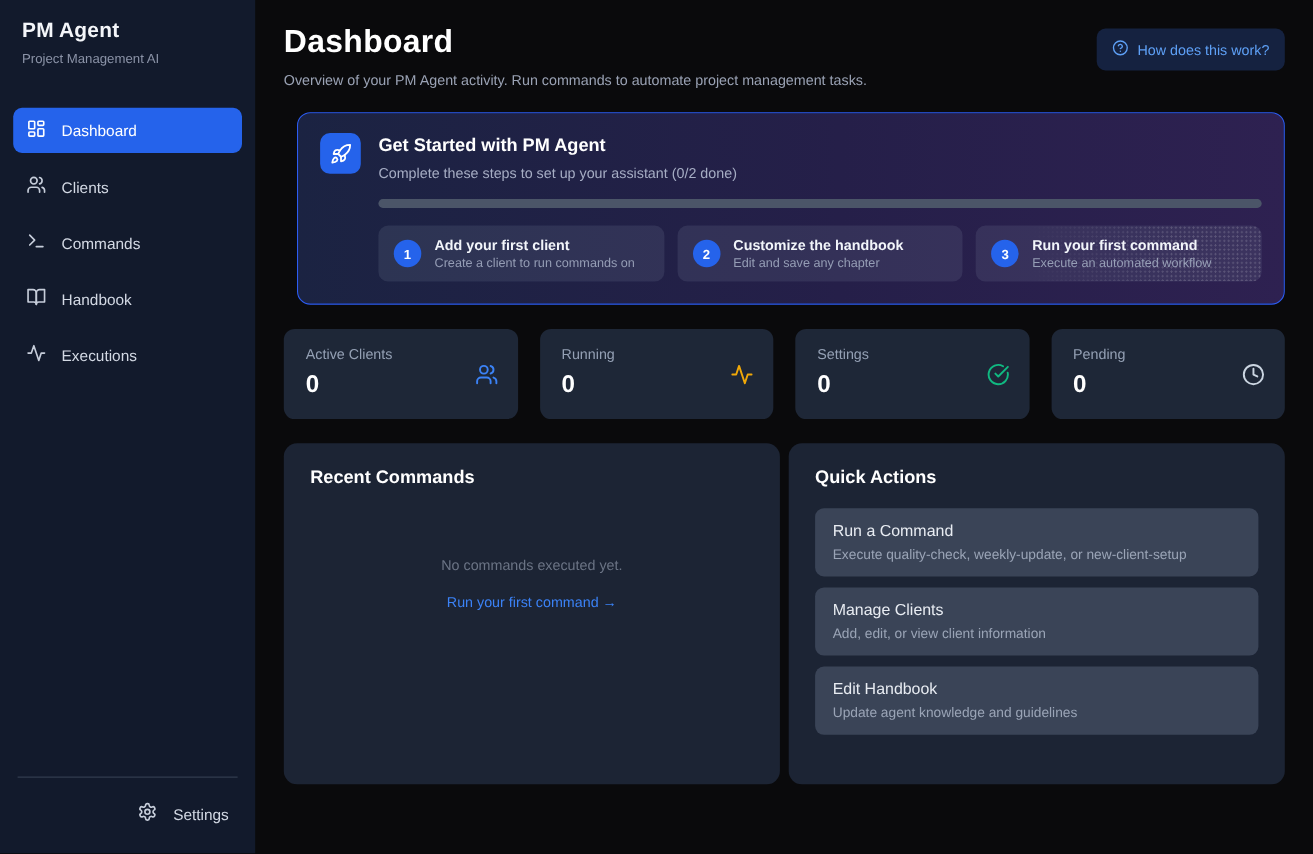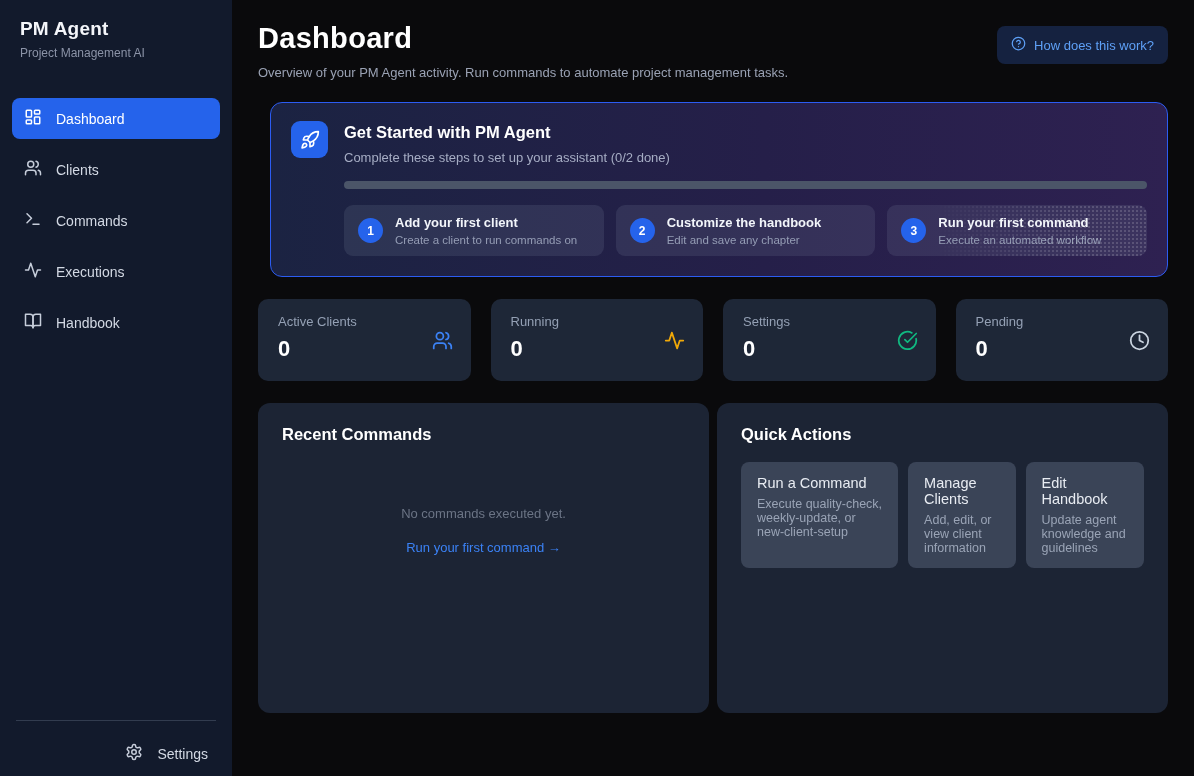--- a/index.html
+++ b/index.html
@@ -8,21 +8,21 @@
     font-family:"Liberation Sans", sans-serif;
     background:#0a0a0c;
     color:#e7ebf2;
     display:flex;
     overflow:hidden;
   }
   
   .sidebar {
     width:232px; min-width:232px; height:776px;
     background:#121a2c;
-    padding:18px 12px 2px 12px;
+    padding:18px 12px 16px 12px;
     display:flex; flex-direction:column;
   }
   .brand { padding:0 8px; }
   .brand-title { font-size:19px; font-weight:bold; color:#f4f6fa; letter-spacing:.2px; }
   .brand-sub { font-size:12px; color:#8b93a7; margin-top:6px; }
   .nav { margin-top:38px; display:flex; flex-direction:column; gap:10px; flex:1; }
   .nav-item {
     display:flex; align-items:center; gap:14px;
     padding:10px 12px; border-radius:8px;
     font-size:14px; color:#d3d9e4; cursor:pointer;
@@ -93,21 +93,21 @@
   .stat-value { font-size:22px; font-weight:bold; color:#ffffff; margin-top:7px; }
   .stat-icon { position:absolute; right:18px; top:31px; }
   .stat-icon svg { width:21px; height:21px; }
   
   .panels { display:grid; grid-template-columns:1fr 1fr; gap:8px; }
   .panel { background:#1c2434; border-radius:12px; padding:22px 24px; height:310px; }
   .panel-title { font-size:16.5px; font-weight:bold; color:#ffffff; }
   .empty-state { text-align:center; padding-top:62px; }
   .empty-msg { font-size:13px; color:#6b7485; }
   .empty-link { display:inline-block; font-size:13px; color:#3b82f6; margin-top:19px; cursor:pointer; text-decoration:none; }
-  .qa-list { margin-top:18px; display:flex; flex-direction:row; gap:10px; }
+  .qa-list { margin-top:18px; display:flex; flex-direction:column; gap:10px; }
   .qa-item { background:#3a4457; border-radius:8px; padding:13px 16px; cursor:pointer; }
   .qa-title { font-size:14.5px; color:#e8ecf2; }
   .qa-desc { font-size:12.5px; color:#9aa4b6; margin-top:6px; }
   svg { fill:none; stroke-width:2; stroke-linecap:round; stroke-linejoin:round; }
 </style>
 </head>
 <body>
 
 <aside class="sidebar">
   <div class="brand">
@@ -136,30 +136,30 @@
     </div>
     <div class="nav-item">
       <span><svg viewBox="0 0 24 24">
             <polyline points="4 17 10 11 4 5"></polyline>
             <line x1="12" y1="19" x2="20" y2="19"></line>
           </svg></span>
       <span>Commands</span>
     </div>
     <div class="nav-item">
       <span><svg viewBox="0 0 24 24">
-            <polyline points="22 12 18 12 15 21 9 3 6 12 2 12"></polyline>
-          </svg></span>
-      <span>Executions</span>
-    </div>
-    <div class="nav-item">
-      <span><svg viewBox="0 0 24 24">
             <path d="M2 3h6a4 4 0 0 1 4 4v14a3 3 0 0 0-3-3H2z"></path>
             <path d="M22 3h-6a4 4 0 0 0-4 4v14a3 3 0 0 1 3-3h7z"></path>
           </svg></span>
       <span>Handbook</span>
+    </div>
+    <div class="nav-item">
+      <span><svg viewBox="0 0 24 24">
+            <polyline points="22 12 18 12 15 21 9 3 6 12 2 12"></polyline>
+          </svg></span>
+      <span>Executions</span>
     </div>
   </nav>
 
   <div class="sidebar-bottom">
     <div class="nav-item">
       <span><svg viewBox="0 0 24 24">
             <path d="M12.22 2h-.44a2 2 0 0 0-2 2v.18a2 2 0 0 1-1 1.73l-.43.25a2 2 0 0 1-2 0l-.15-.08a2 2 0 0 0-2.73.73l-.22.38a2 2 0 0 0 .73 2.73l.15.1a2 2 0 0 1 1 1.72v.51a2 2 0 0 1-1 1.74l-.15.09a2 2 0 0 0-.73 2.73l.22.38a2 2 0 0 0 2.73.73l.15-.08a2 2 0 0 1 2 0l.43.25a2 2 0 0 1 1 1.73V20a2 2 0 0 0 2 2h.44a2 2 0 0 0 2-2v-.18a2 2 0 0 1 1-1.73l.43-.25a2 2 0 0 1 2 0l.15.08a2 2 0 0 0 2.73-.73l.22-.39a2 2 0 0 0-.73-2.73l-.15-.08a2 2 0 0 1-1-1.74v-.5a2 2 0 0 1 1-1.74l.15-.09a2 2 0 0 0 .73-2.73l-.22-.38a2 2 0 0 0-2.73-.73l-.15.08a2 2 0 0 1-2 0l-.43-.25a2 2 0 0 1-1-1.73V4a2 2 0 0 0-2-2z"></path>
             <circle cx="12" cy="12" r="3"></circle>
           </svg></span>
       <span>Settings</span>

